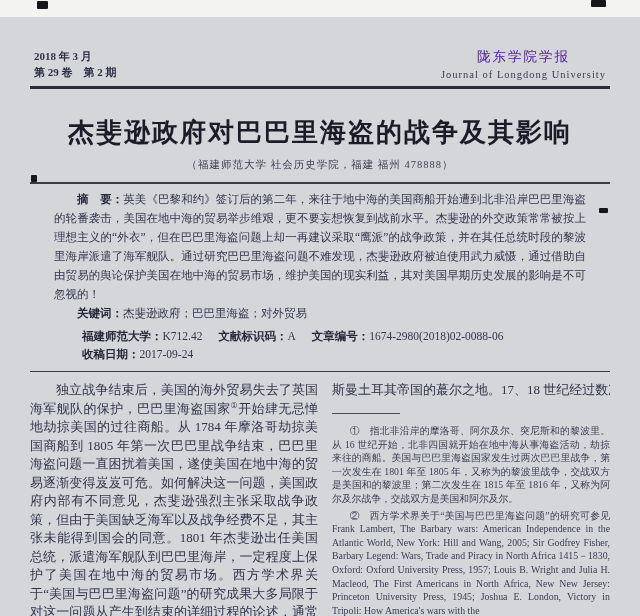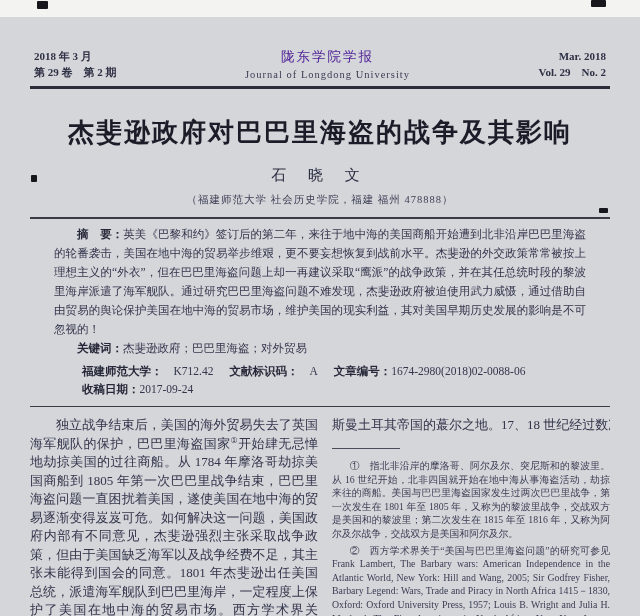--- a/index.html
+++ b/index.html
@@ -39,21 +39,21 @@
   .affiliation { margin:8px 0 10px 0; text-align:center; font-size:10.5px; color:#3b3d53; letter-spacing:1px; }
 
   
   .abstract { padding:6px 24px 2px 24px; font-size:11.5px; line-height:19px; color:#33354b; }
   .abstract p { margin:0; text-align:justify; }
   .abs-text { text-indent:2em; }
   .lbl { font-weight:bold; color:#262839; }
   .kw { text-indent:2em; }
   .meta-block { padding:2px 24px 8px 52px; font-size:11.5px; line-height:18px; color:#33354b; }
   .meta-block p { margin:0; }
-  .gap { margin-right:16px;margin-left:11px; }
+  .gap { margin-right:16px; }
 
   
   .columns { display:flex; gap:14px; margin-top:9px; }
   .col { text-align:justify; }
   .col-left  { width:288px; font-size:13px; line-height:18.5px; color:#32344a; }
   .col-left p { margin:0; text-indent:2em; }
   .col-right { width:278px; font-size:13px; color:#32344a; }
   .cont-line { margin:0; white-space:nowrap; overflow:hidden; }
   sup.fn-ref { font-size:8px; vertical-align:super; line-height:0; }
 
@@ -74,30 +74,25 @@
 
     <div class="masthead">
       <div class="mast-left">
         <div>2018 年 3 月</div>
         <div>第 29 卷　第 2 期</div>
       </div>
       <div class="mast-center">
         <div class="journal-zh">陇东学院学报</div>
         <div class="journal-en">Journal  of  Longdong  University</div>
       </div>
-      <div class="mast-right">
-        <div>Mar.  2018</div>
-        <div>Vol. 29　No. 2</div>
-      </div>
     </div>
 
     <div class="rule thick"></div>
 
     <h1 class="title">杰斐逊政府对巴巴里海盗的战争及其影响</h1>
-    <div class="author">石 晓 文</div>
     <div class="affiliation">（福建师范大学  社会历史学院，福建  福州  478888）</div>
 
     <div class="rule thin"></div>
 
     <div class="abstract">
       <p class="abs-text"><span class="lbl">摘　要：</span><span>英美《巴黎和约》签订后的第二年，来往于地中海的美国商船开始遭到北非沿岸巴巴里海盗的轮番袭击，美国在地中海的贸易举步维艰，更不要妄想恢复到战前水平。杰斐逊的外交政策常常被按上理想主义的“外衣”，但在巴巴里海盗问题上却一再建议采取“鹰派”的战争政策，并在其任总统时段的黎波里海岸派遣了海军舰队。通过研究巴巴里海盗问题不难发现，杰斐逊政府被迫使用武力威慑，通过借助自由贸易的舆论保护美国在地中海的贸易市场，维护美国的现实利益，其对美国早期历史发展的影响是不可忽视的！</span></p>
       <p class="kw"><span class="lbl">关键词：</span><span>杰斐逊政府；巴巴里海盗；对外贸易</span></p>
     </div>
 
     <div class="meta-block">

